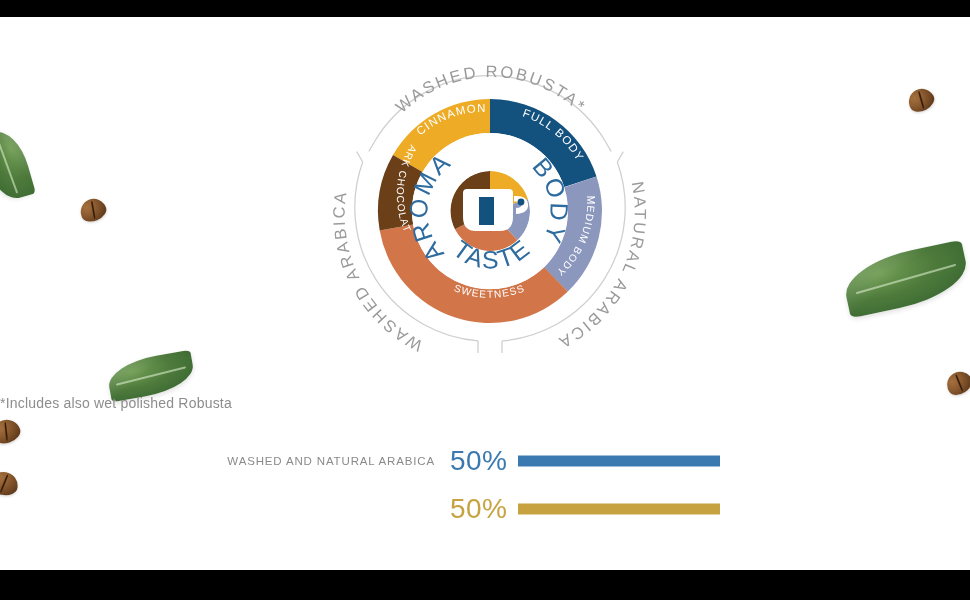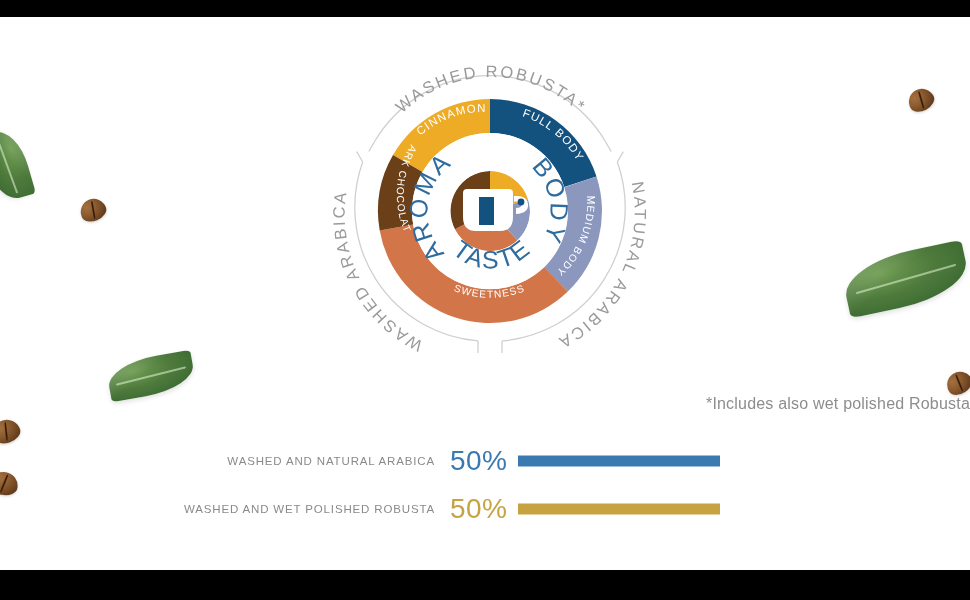--- a/index.html
+++ b/index.html
@@ -58,22 +58,22 @@
     font-family:"Liberation Sans", sans-serif;
     fill:#2e6b9e;font-size:25px;letter-spacing:2.2px;font-weight:400;
   }
   .outer-label{
     font-family:"Liberation Sans", sans-serif;
     fill:#9a9a9a;font-size:16.5px;letter-spacing:2.4px;font-weight:400;
   }
 
   
   #footnote{
-    position:absolute;left:0;top:378px;width:970px;text-align:right;
-    font-size:16px;color:#8d8d8d;letter-spacing:.2px;
+    position:absolute;left:0;top:378px;width:970px;text-align:left;
+    font-size:14px;color:#8d8d8d;letter-spacing:.2px;
   }
 
   
   #legend{position:absolute;left:0;top:420px;width:970px;}
   .legend-row{position:relative;height:48px;}
   .legend-name{
     position:absolute;right:535px;top:50%;transform:translateY(-50%);
     font-size:11.5px;color:#8a8a8a;letter-spacing:.85px;white-space:nowrap;
     text-align:right;
   }
@@ -217,21 +217,20 @@
 
     <div id="legend">
 
       <div class="legend-row r-arabica">
         <div class="legend-name">WASHED AND NATURAL ARABICA</div>
         <div class="legend-pct">50%</div>
         <div class="legend-bar"></div>
       </div>
 
       <div class="legend-row r-robusta">
-        <div class="legend-name">WASHED AND WET POLISHED ROBUSTA</div>
         <div class="legend-pct">50%</div>
         <div class="legend-bar"></div>
       </div>
 
     </div>
 
   </div>
 
   <div class="letterbox" id="lb-bottom"></div>
 </div>

